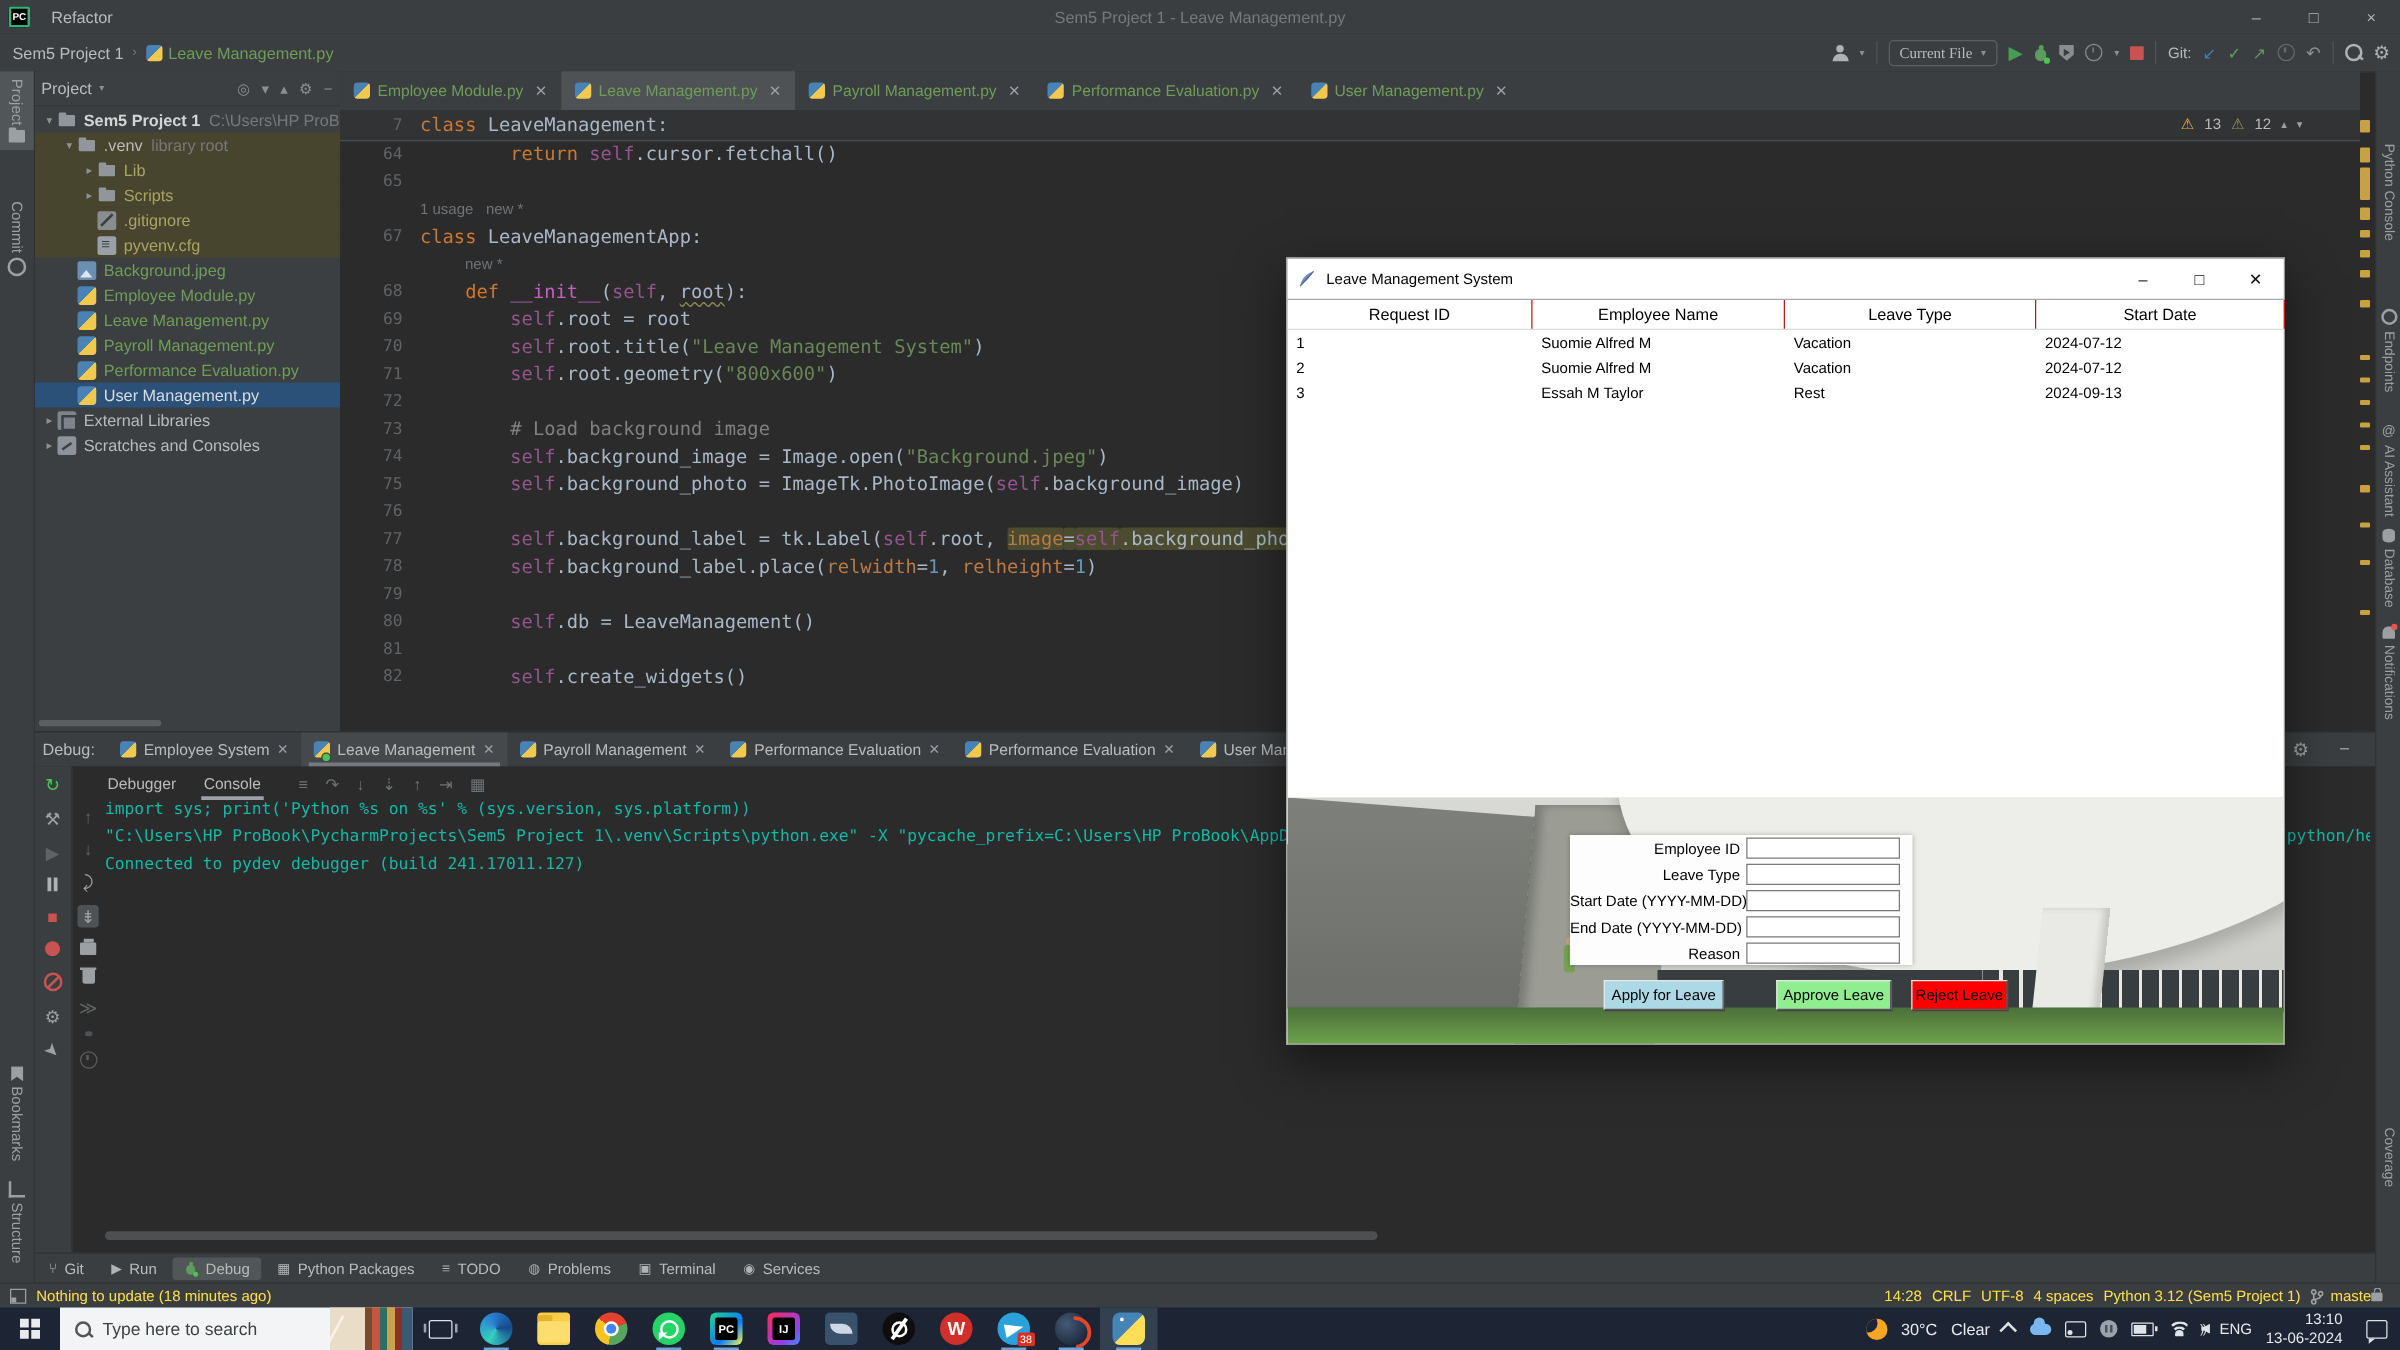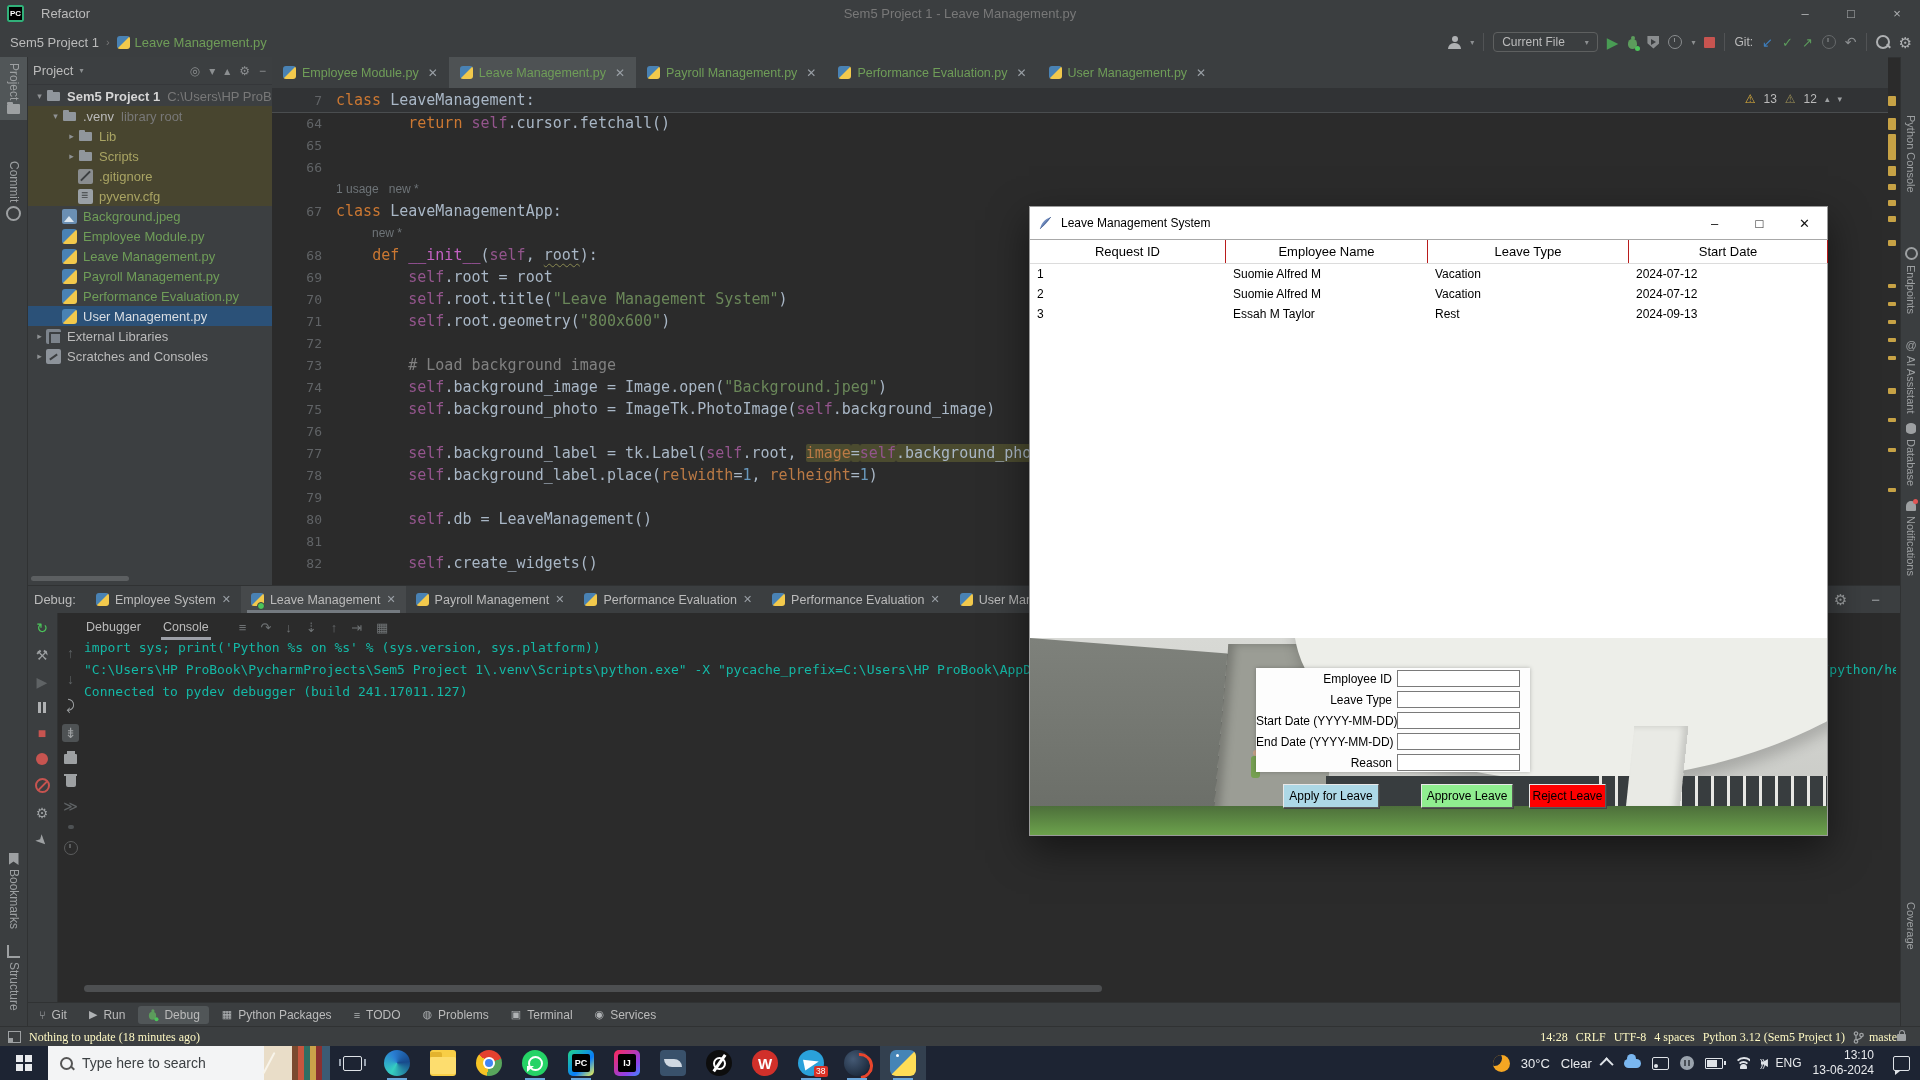--- a/index.html
+++ b/index.html
@@ -17,21 +17,21 @@
   .winbtn{width:46px;height:27px;color:#afb1b3;font-size:13px;display:flex;align-items:center;justify-content:center;}
 
   
   #navbar{left:0;top:27px;width:1920px;height:30px;background:#3b3e40;border-bottom:1px solid #303233;
           display:flex;align-items:center;}
   #breadcrumb{display:flex;align-items:center;margin-left:10px;font-size:13px;color:#bbbbbb;}
   #breadcrumb .sep{color:#777;margin:0 7px;font-size:11px;}
   .green-file{color:#6f9d58;}
   #main-toolbar{position:absolute;right:8px;top:0;height:30px;display:flex;align-items:center;gap:9px;}
   .tb-sep{width:1px;height:18px;background:#515355;}
-  #run-config{border:1px solid #5e6060;border-radius:4px;color:#bbb;font-size:12px;padding:2px 8px;display:flex;gap:20px;align-items:center;}
+  #run-config{border:1px solid #5e6060;border-radius:4px;color:#bbb;font-size:12px;padding:2px 8px;display:flex;gap:7px;align-items:center;font-family:Liberation Serif, serif;}
   .tbi{font-size:15px;line-height:1;}
   .person{width:13px;height:13px;position:relative;}
   .person::before{content:"";position:absolute;left:3.5px;top:0;width:6px;height:6px;border-radius:50%;background:#afb1b3;}
   .person::after{content:"";position:absolute;left:0;bottom:0;width:13px;height:6px;border-radius:6px 6px 0 0;background:#afb1b3;}
   .bug-ic{width:11px;height:13px;position:relative;display:inline-block;}
   .bug-ic::before{content:"";position:absolute;left:1px;top:3px;width:9px;height:10px;border-radius:5px;background:#5c9c5c;}
   .bug-ic::after{content:"";position:absolute;left:3.5px;top:0;width:4px;height:4px;border-radius:50%;background:#5c9c5c;}
   .bug-ic .dot,.runner-dot{position:absolute;right:-2px;bottom:-2px;width:5px;height:5px;border-radius:50%;background:#4cc45a;}
   .clock-ic{width:12px;height:12px;border:1.5px solid #8a8d8f;border-radius:50%;position:relative;display:inline-block;}
   .clock-ic::before{content:"";position:absolute;left:4.5px;top:2px;width:1.5px;height:4px;background:#8a8d8f;}
@@ -150,21 +150,21 @@
 
   
   #bottombar{left:0;top:1002px;width:1920px;height:24px;background:#3b3e40;border-top:1px solid #303233;
              display:flex;align-items:center;gap:4px;padding-left:30px;box-sizing:border-box;z-index:4;}
   .bb-item{display:flex;align-items:center;gap:6px;color:#bbbbbb;font-size:12px;padding:2px 9px;border-radius:3px;position:relative;}
   .bb-item.active{background:#515658;}
   .bb-glyph{color:#b0b3b5;font-size:11px;}
 
   
   #statusbar{left:0;top:1026px;width:1920px;height:20px;background:#3b3e40;border-top:1px solid #303233;
-             display:flex;align-items:center;font-size:12px;color:#fef9c3;z-index:4;font-family:Liberation Serif, serif;}
+             display:flex;align-items:center;font-size:12px;color:#fde047;z-index:4;}
   #status-left{display:flex;align-items:center;gap:8px;margin-left:8px;}
   .layout-ic{width:11px;height:10px;border:1px solid #9da0a2;position:relative;}
   .layout-ic::after{content:"";position:absolute;left:0;bottom:0;width:4px;height:4px;background:#9da0a2;}
   #status-right{margin-left:auto;display:flex;align-items:center;gap:8px;margin-right:14px;}
   .padlock{width:9px;height:7px;background:#9da0a2;border-radius:1px;position:relative;display:inline-block;margin-left:-12px;}
   .padlock::before{content:"";position:absolute;left:1.5px;top:-4px;width:6px;height:4px;border:1.5px solid #9da0a2;border-bottom:none;border-radius:3px 3px 0 0;box-sizing:border-box;}
   .branch-item{display:flex;align-items:center;gap:5px;}
 
   
   #taskbar{left:0;top:1046px;width:1920px;height:34px;background:#1d2433;display:flex;align-items:stretch;z-index:90;}
@@ -484,21 +484,20 @@
       <span class="warn-tri">⚠</span>
       <span>13</span>
       <span class="warn-tri weak">⚠</span>
       <span>12</span>
       <span style="color:#9da0a2;font-size:9px;">▴</span>
       <span style="color:#9da0a2;font-size:9px;">▾</span>
     </div>
     <div id="code">
         <div class="cline"><span class="gnum">64</span><span class="foldcol"></span><pre><span class="pl">        </span><span class="kw">return</span><span class="pl"> </span><span class="slf">self</span><span class="pl">.cursor.fetchall()</span></pre></div>
         <div class="cline"><span class="gnum">65</span><span class="foldcol"></span><pre></pre></div>
-        <div class="cline"><span class="gnum">66</span><span class="foldcol"></span><pre></pre></div>
         <div class="cline"><span class="gnum"></span><span class="foldcol"></span><span class="inlaytxt" style="padding-left: 0px;">1 usage   new *</span></div>
         <div class="cline"><span class="gnum">67</span><span class="foldcol"></span><pre><span class="kw">class</span><span class="pl"> LeaveManagementApp:</span></pre></div>
         <div class="cline"><span class="gnum"></span><span class="foldcol"></span><span class="inlaytxt" style="padding-left: 36px;">new *</span></div>
         <div class="cline"><span class="gnum">68</span><span class="foldcol"></span><pre><span class="pl">    </span><span class="kw">def</span><span class="pl"> </span><span class="mag">__init__</span><span class="pl">(</span><span class="slf">self</span><span class="pl">, </span><span class="wavy">root</span><span class="pl">):</span></pre></div>
         <div class="cline"><span class="gnum">69</span><span class="foldcol"></span><pre><span class="pl">        </span><span class="slf">self</span><span class="pl">.root = root</span></pre></div>
         <div class="cline"><span class="gnum">70</span><span class="foldcol"></span><pre><span class="pl">        </span><span class="slf">self</span><span class="pl">.root.title(</span><span class="str">"Leave Management System"</span><span class="pl">)</span></pre></div>
         <div class="cline"><span class="gnum">71</span><span class="foldcol"></span><pre><span class="pl">        </span><span class="slf">self</span><span class="pl">.root.geometry(</span><span class="str">"800x600"</span><span class="pl">)</span></pre></div>
         <div class="cline"><span class="gnum">72</span><span class="foldcol"></span><pre></pre></div>
         <div class="cline"><span class="gnum">73</span><span class="foldcol"></span><pre><span class="cm">        # Load background image</span></pre></div>
         <div class="cline"><span class="gnum">74</span><span class="foldcol"></span><pre><span class="pl">        </span><span class="slf">self</span><span class="pl">.background_image = Image.open(</span><span class="str">"Background.jpeg"</span><span class="pl">)</span></pre></div>

